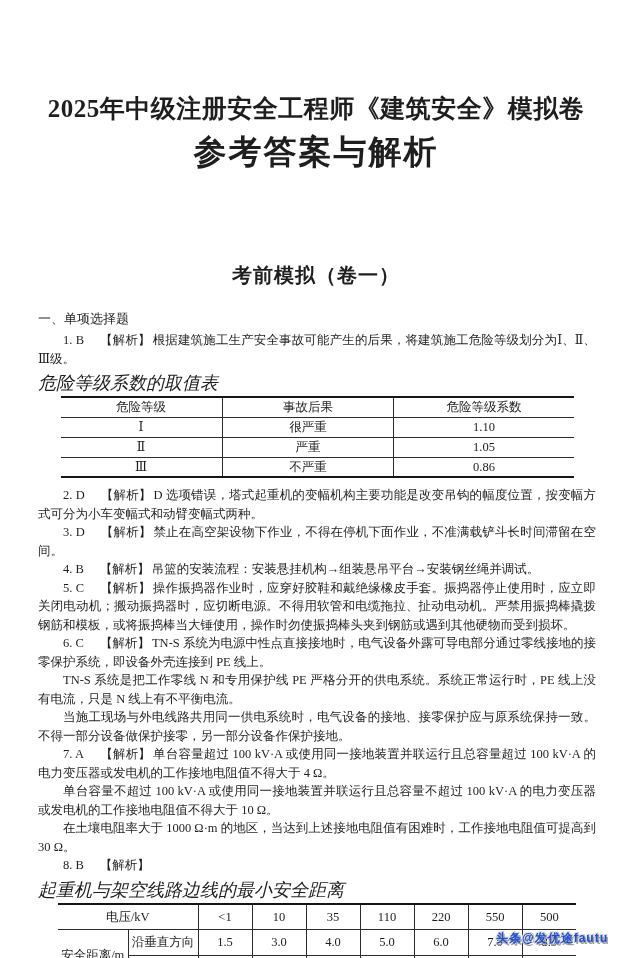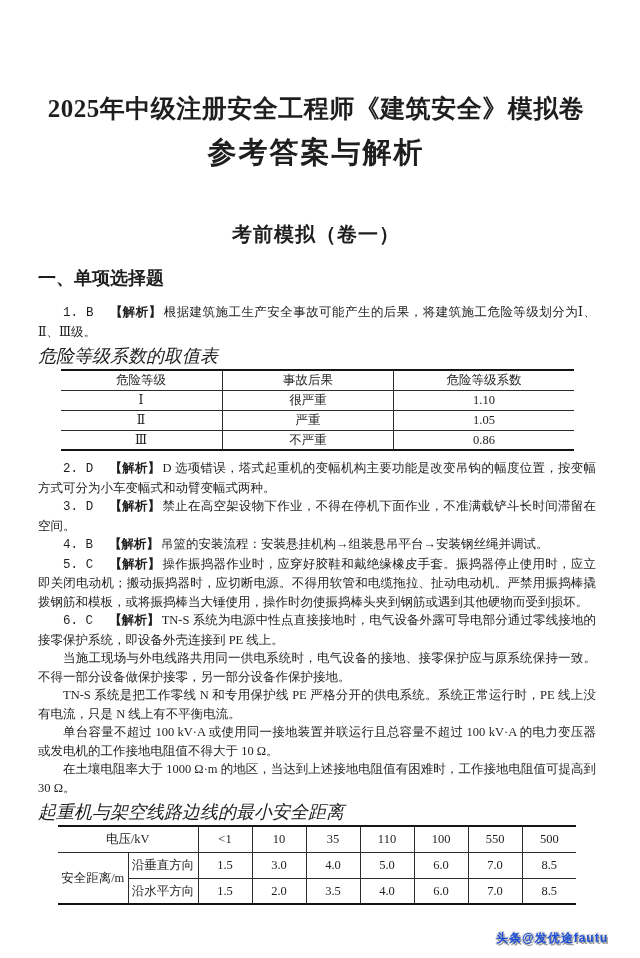--- a/index.html
+++ b/index.html
@@ -15,46 +15,47 @@
 
   .doc-title {
     margin:92px 20px 0;
     text-align:center;
     font-size:25px; line-height:34px;
     font-weight:bold; letter-spacing:0.5px;
   }
   .doc-subtitle {
     margin:7px 0 0;
     text-align:center;
-    font-size:29px; line-height:38px;
+    font-size:33px; line-height:38px;
     font-weight:bold; letter-spacing:2px;
   }
   .section-title {
-    margin:49px 0 0;
+    margin:90px 0 0;
     text-align:center;
     font-size:20px; line-height:28px;
     font-weight:bold; letter-spacing:1px;
   }
 
   main {
     margin:21px 36px 0 38px;
     font-size:12.5px; line-height:18.5px;
     text-align:justify;
   }
   .part-heading {
-    margin:0 0 16px;
+    margin:0 0 3px;
     font-family:"Liberation Sans","DejaVu Sans",sans-serif;
-    font-weight:bold; font-size:18px; line-height:18px;
+    font-weight:normal; font-size:13px; line-height:18px;
   }
   p.para { margin:0; text-indent:2em; }
-  .num { margin-right:16px;font-family:Liberation Mono, monospace; }
+  .num { margin-right:4px; }
   .tag {
     font-family:"Liberation Sans","DejaVu Sans",sans-serif;
-    font-weight:bold;
+    font-weight:normal;
     margin-right:2px;
+    margin-left:12px;
   }
 
   .tcap {
     font-size:18px; line-height:16px;
     font-style:italic;
     margin:7px 0 5px;
     text-indent:0;
   }
 
   table { border-collapse:collapse; table-layout:fixed; }
@@ -139,27 +140,29 @@
     <p class="para"><span class="num">2. D</span><span class="tag">【解析】</span><span>D 选项错误，塔式起重机的变幅机构主要功能是改变吊钩的幅度位置，按变幅方式可分为小车变幅式和动臂变幅式两种。</span></p>
 
     <p class="para"><span class="num">3. D</span><span class="tag">【解析】</span><span>禁止在高空架设物下作业，不得在停机下面作业，不准满载铲斗长时间滞留在空间。</span></p>
 
     <p class="para"><span class="num">4. B</span><span class="tag">【解析】</span><span>吊篮的安装流程：安装悬挂机构→组装悬吊平台→安装钢丝绳并调试。</span></p>
 
     <p class="para"><span class="num">5. C</span><span class="tag">【解析】</span><span>操作振捣器作业时，应穿好胶鞋和戴绝缘橡皮手套。振捣器停止使用时，应立即关闭电动机；搬动振捣器时，应切断电源。不得用软管和电缆拖拉、扯动电动机。严禁用振捣棒撬拨钢筋和模板，或将振捣棒当大锤使用，操作时勿使振捣棒头夹到钢筋或遇到其他硬物而受到损坏。</span></p>
 
     <p class="para"><span class="num">6. C</span><span class="tag">【解析】</span><span>TN-S 系统为电源中性点直接接地时，电气设备外露可导电部分通过零线接地的接零保护系统，即设备外壳连接到 PE 线上。</span></p>
 
+    <p class="para">TN-S 系统是把工作零线 N 和专用保护线 PE 严格分开的供电系统。系统正常运行时，PE 线上没有电流，只是 N 线上有不平衡电流。</p>
     <p class="para">当施工现场与外电线路共用同一供电系统时，电气设备的接地、接零保护应与原系统保持一致。不得一部分设备做保护接零，另一部分设备作保护接地。</p>
-    <p class="para">TN-S 系统是把工作零线 N 和专用保护线 PE 严格分开的供电系统。系统正常运行时，PE 线上没有电流，只是 N 线上有不平衡电流。</p>
-
+
+    <p class="para"><span class="num">7. A</span><span class="tag">【解析】</span><span>单台容量超过 100 kV·A 或使用同一接地装置并联运行且总容量超过 100 kV·A 的电力变压器或发电机的工作接地电阻值不得大于 4 Ω。</span></p>
 
     <p class="para">单台容量不超过 100 kV·A 或使用同一接地装置并联运行且总容量不超过 100 kV·A 的电力变压器或发电机的工作接地电阻值不得大于 10 Ω。</p>
     <p class="para">在土壤电阻率大于 1000 Ω·m 的地区，当达到上述接地电阻值有困难时，工作接地电阻值可提高到 30 Ω。</p>
 
+    <p class="para"><span class="num">8. B</span><span class="tag">【解析】</span><span></span></p>
 
     <div class="tcap">起重机与架空线路边线的最小安全距离</div>
 
     <table class="t2">
       <colgroup>
         <col style="width:70px">
           <col style="width:70px">
         <col style="width:54px">
           <col style="width:54px">
           <col style="width:54px">
@@ -168,21 +171,21 @@
           <col style="width:54px">
           <col style="width:54px">
       </colgroup>
       <tbody>
           <tr>
         <td class="edge" colspan="2">电压/kV</td>
         <td>&lt;1</td>
         <td>10</td>
         <td>35</td>
         <td>110</td>
-        <td>100</td>
+        <td>220</td>
         <td>550</td>
         <td>500</td>
       </tr>
       <tr>
         <td class="edge" rowspan="2">安全距离/m</td>
         <td>沿垂直方向</td>
         <td>1.5</td>
         <td>3.0</td>
         <td>4.0</td>
         <td>5.0</td>

